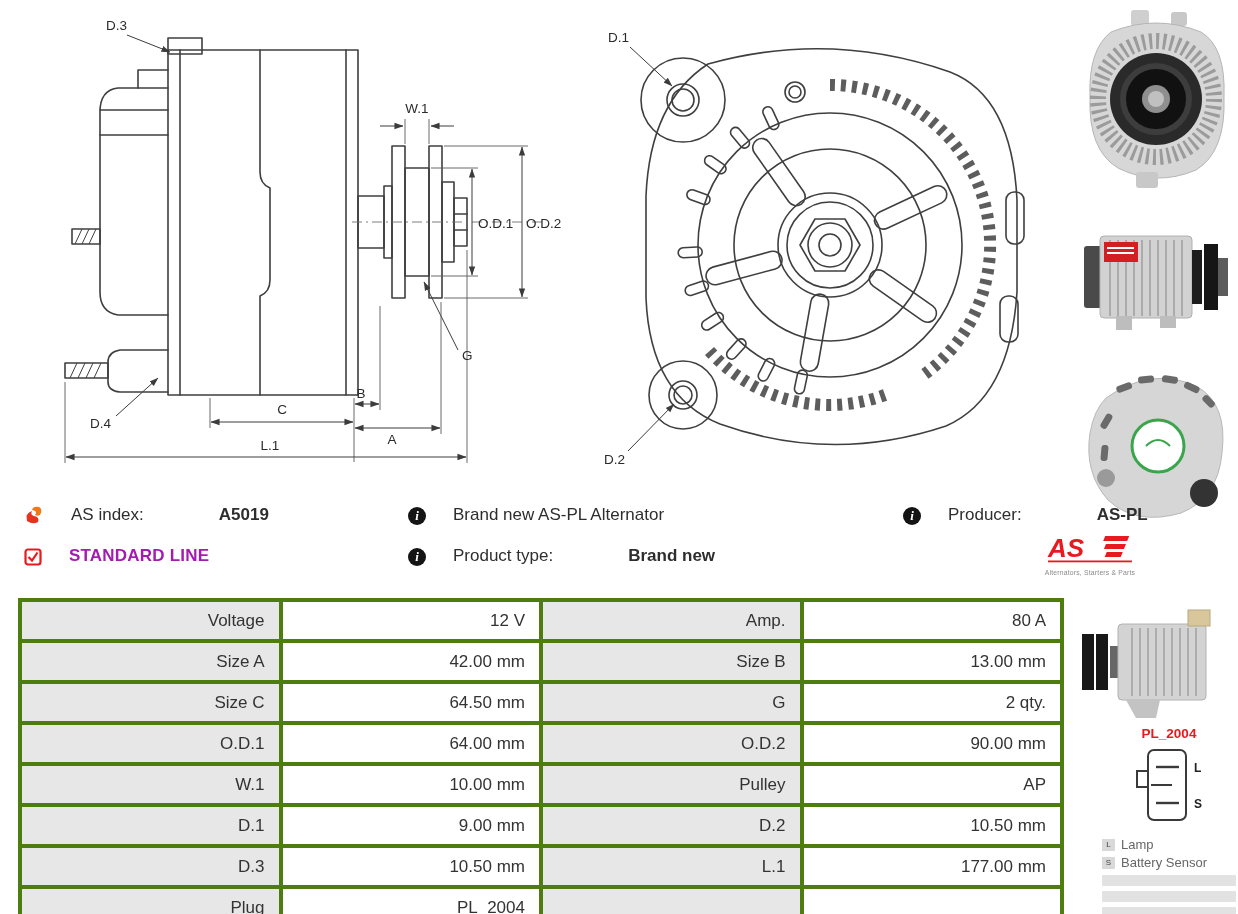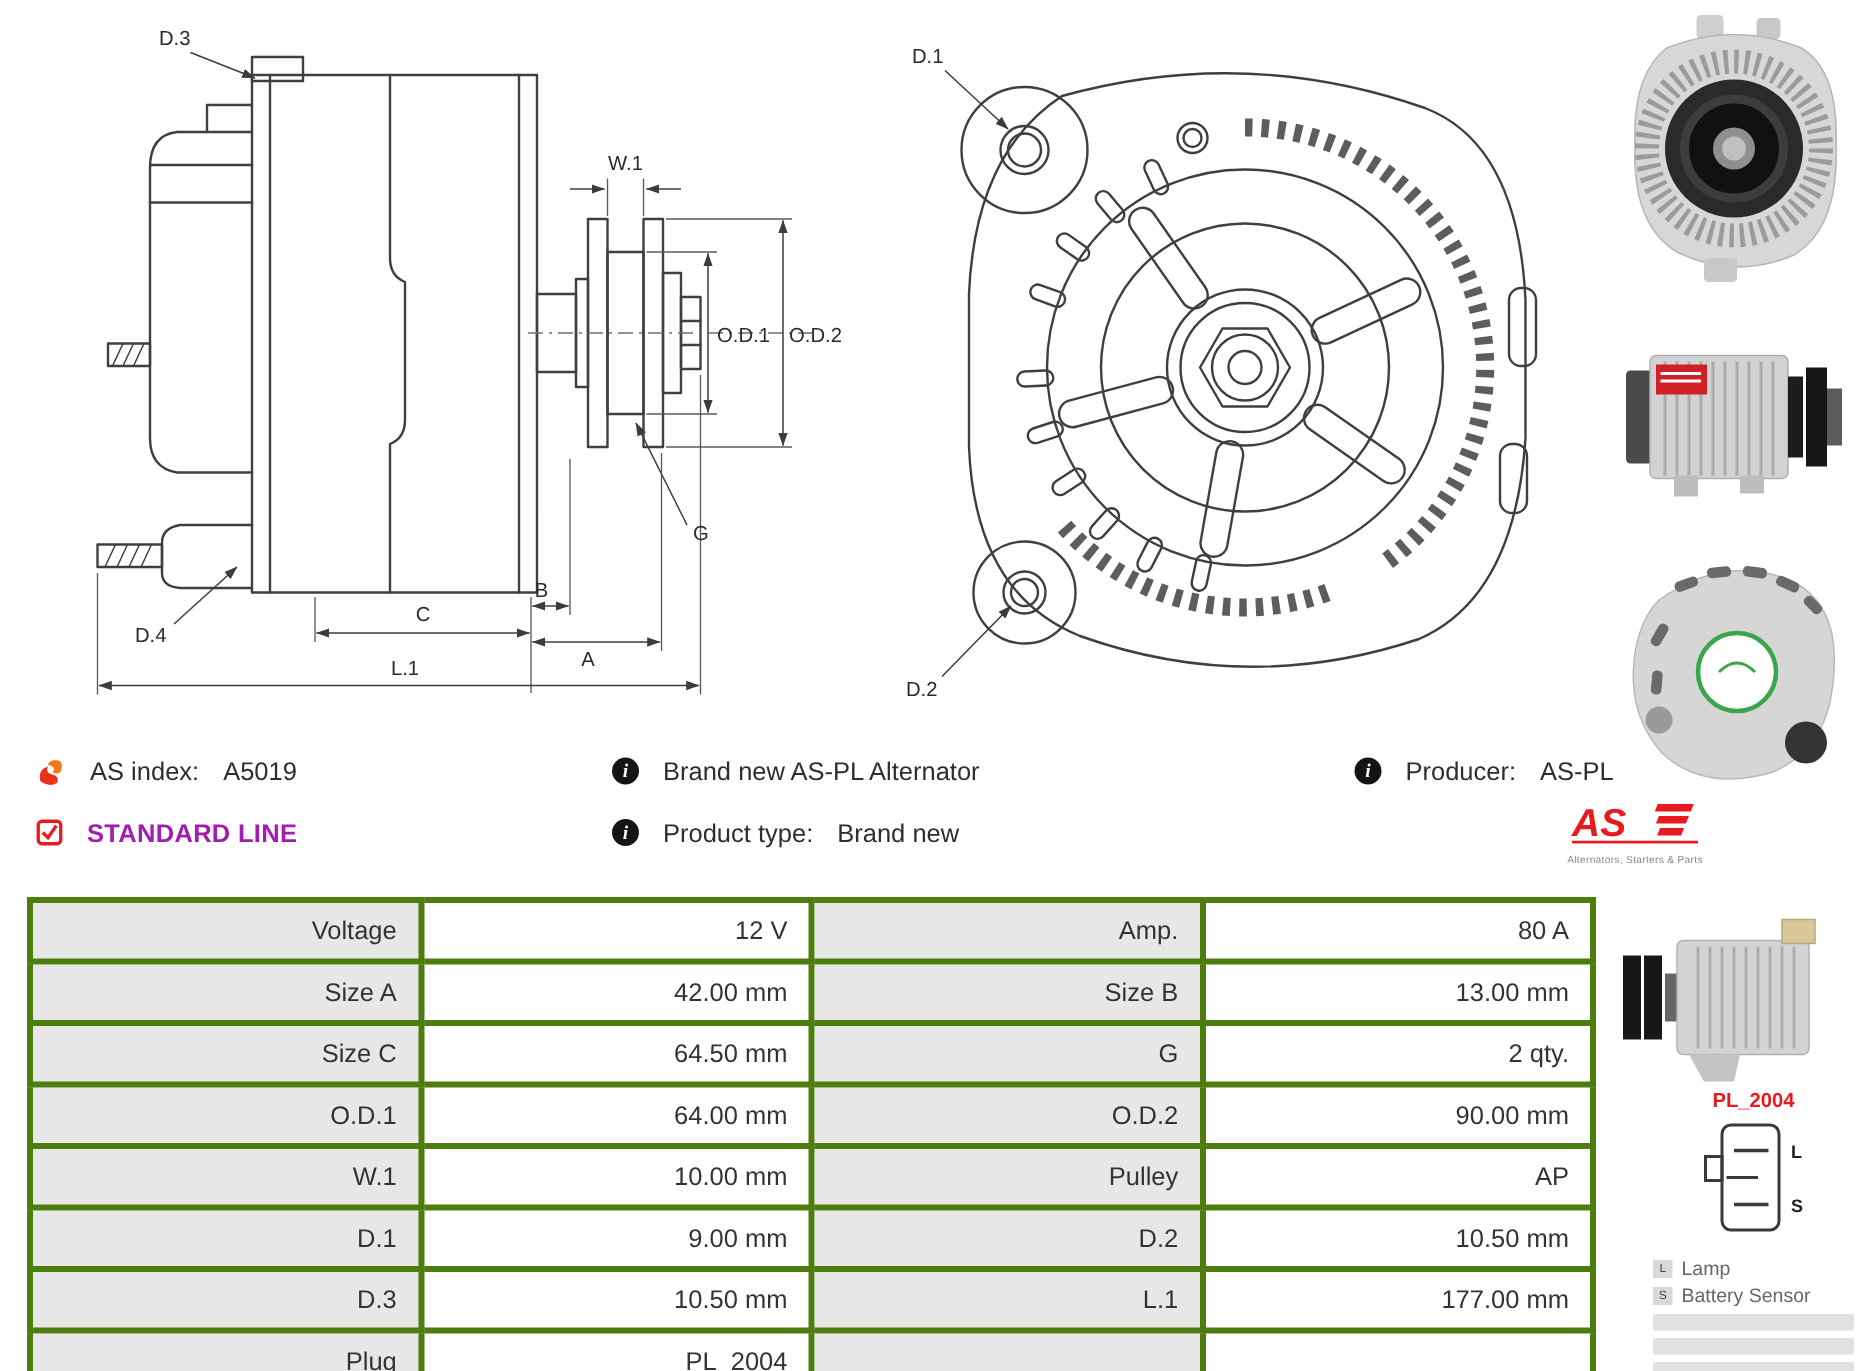--- a/index.html
+++ b/index.html
@@ -21,23 +21,23 @@
   
   .photos{left:1076px;top:2px;width:162px;}
   .photo{background:#fff;}
   .photo.p2{margin-top:10px;}
   .photo.p3{margin-top:14px;}
   .photo.p4{margin-top:78px;}
 
   
   .inforow{left:0;width:1080px;height:26px;}
   .r1{top:505px;} .r2{top:546px;}
-  .igrp{position:absolute;display:flex;align-items:flex-start;gap:16px;font-size:17px;white-space:nowrap;}
+  .igrp{position:absolute;display:flex;align-items:flex-end;gap:27px;font-size:17px;white-space:nowrap;}
   .ileft{left:24px;} .icenter{left:408px;} .iright{left:903px;}
-  .igrp b{font-weight:normal;}
+  .igrp b{font-weight:bold;margin-left:48px;}
   .iicon{display:inline-block;width:18px;height:18px;border-radius:50%;background:#141414;color:#fff;
          font:italic bold 13px/18px "Liberation Serif",serif;text-align:center;flex:none;}
   .redtxt{color:#a21caf;font-weight:bold;letter-spacing:.2px;}
 
   .aspl-logo{left:1032px;top:534px;width:116px;text-align:center;}
   .aspl-logo .tagline{font-size:6.8px;color:#8a8a8a;margin-top:1px;letter-spacing:.2px;}
 
   
   .spec-table{position:absolute;left:18px;top:598px;width:1046px;border-collapse:collapse;table-layout:fixed;font-size:17px;color:#333;}
   .spec-table td{border:4px solid #4d7c0f;height:37px;padding:0 14px 0 6px;text-align:right;overflow:hidden;}

